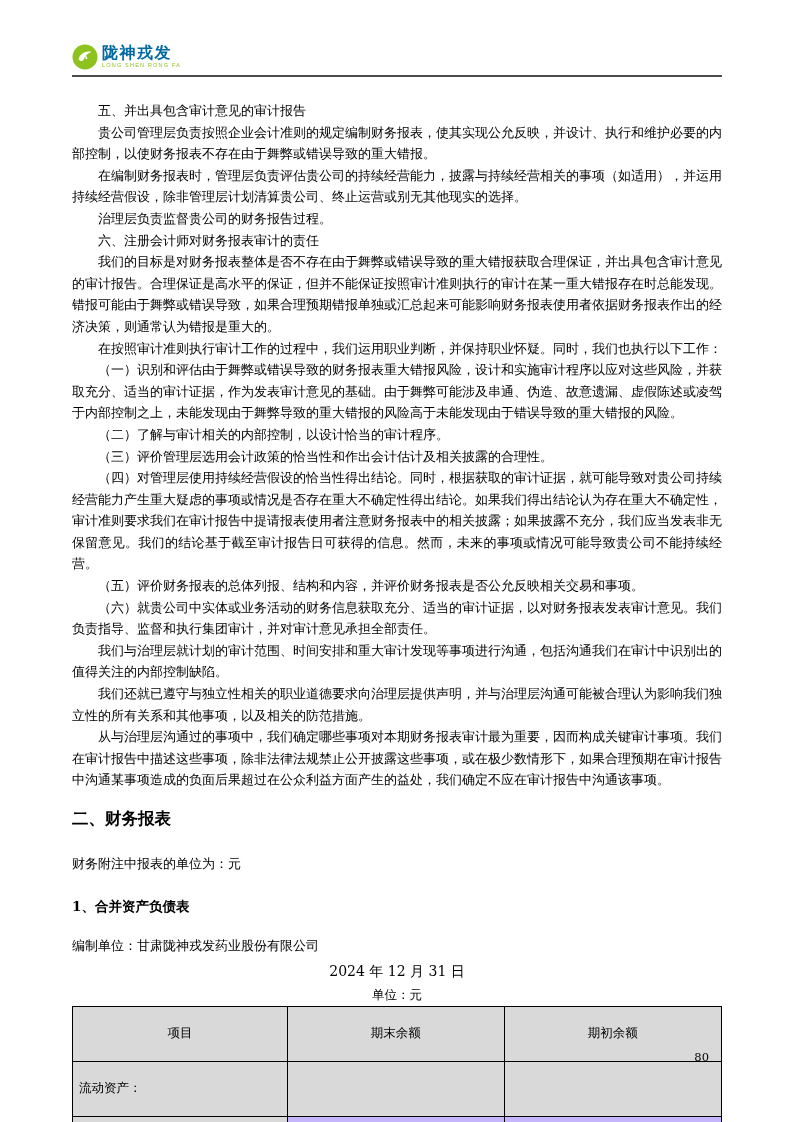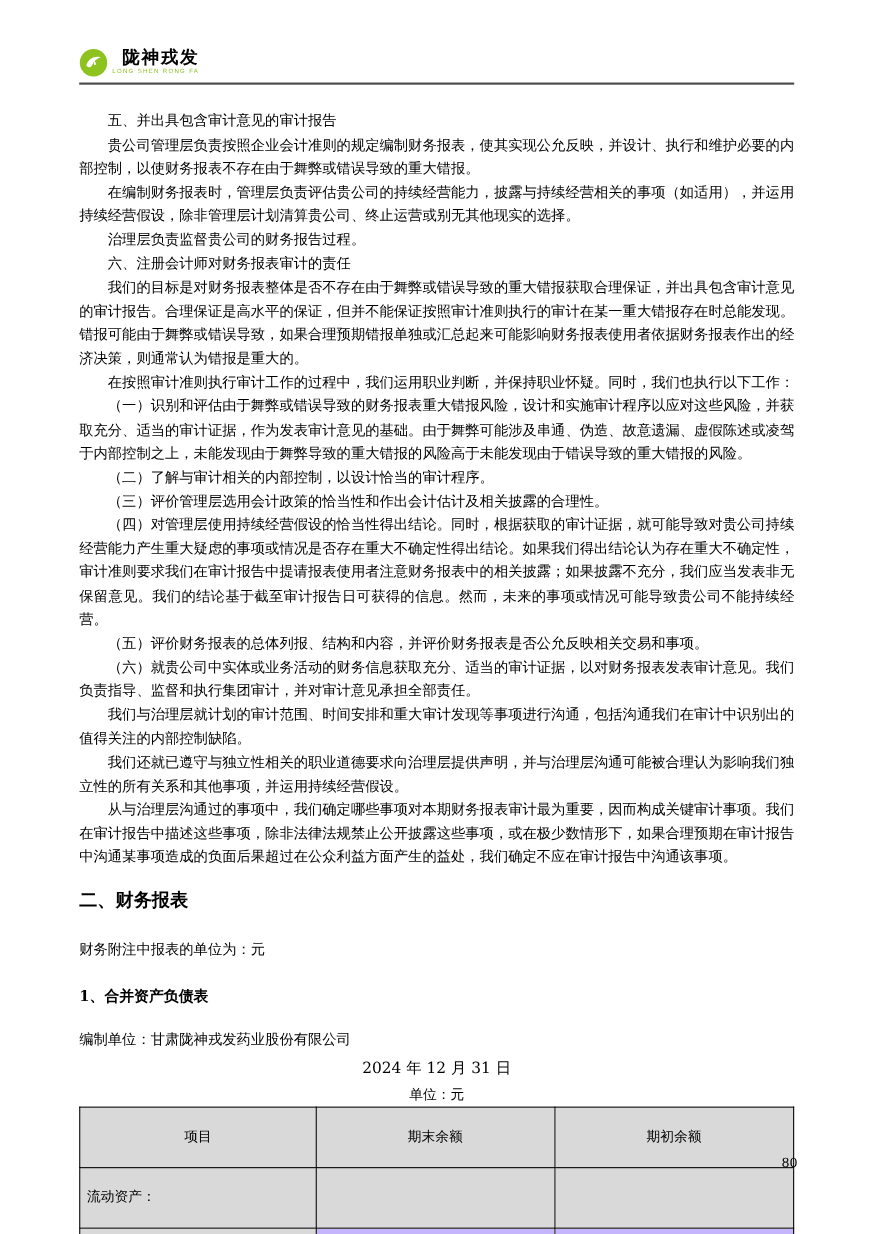--- a/index.html
+++ b/index.html
@@ -20,22 +20,21 @@
     align-items:flex-end;
     padding-bottom:5px;
     border-bottom:2.5px solid #4d4d4d;
   }
   .logo{display:flex;align-items:center;gap:4px;}
   .logo-icon{width:26px;height:26px;flex:0 0 auto;}
   .logo-texts{display:flex;flex-direction:column;line-height:1;}
   .logo-cn{
     font-family:"Liberation Sans","DejaVu Sans",sans-serif;
     font-weight:bold;font-size:16px;letter-spacing:1.5px;
-    color:#000000;
-    text-align:right;
+    color:#0369a1;
   }
   .logo-en{
     font-family:"Liberation Sans","DejaVu Sans",sans-serif;
     font-size:5.5px;letter-spacing:1.2px;color:#8dc21f;margin-top:2px;
   }
   .report-title{font-size:12.5px;line-height:1.2;padding-bottom:2px;}
   
   .content{padding:23px 71px 0 72px;}
   .para,.sec-heading{
     font-size:13px;line-height:21.6px;
@@ -64,21 +63,21 @@
     overflow:hidden;white-space:nowrap;
   }
   td.hcell{background:#d9d9d9;text-align:center;}
   td.lcell{background:#d9d9d9;text-align:left;}
   td.lcell.ind{padding-left:24px;font-weight:bold;}
   td.vcell{background:#c4b5fd;text-align:right;}
   td.vgray{background:#d9d9d9;}
   col.c1{width:33.1%;}col.c2{width:33.4%;}col.c3{width:33.5%;}
   
   .page-num{
-    position:absolute;right:68px;bottom:58px;
+    position:absolute;right:84px;bottom:58px;
     font-size:11.5px;
   }
 </style>
 </head>
 <body>
 
 <div class="page">
 
   <div class="page-header">
     <div class="logo">
@@ -104,21 +103,21 @@
     <p class="sec-heading">六、注册会计师对财务报表审计的责任</p>
     <p class="para">我们的目标是对财务报表整体是否不存在由于舞弊或错误导致的重大错报获取合理保证，并出具包含审计意见的审计报告。合理保证是高水平的保证，但并不能保证按照审计准则执行的审计在某一重大错报存在时总能发现。错报可能由于舞弊或错误导致，如果合理预期错报单独或汇总起来可能影响财务报表使用者依据财务报表作出的经济决策，则通常认为错报是重大的。</p>
     <p class="para">在按照审计准则执行审计工作的过程中，我们运用职业判断，并保持职业怀疑。同时，我们也执行以下工作：</p>
     <p class="para">（一）识别和评估由于舞弊或错误导致的财务报表重大错报风险，设计和实施审计程序以应对这些风险，并获取充分、适当的审计证据，作为发表审计意见的基础。由于舞弊可能涉及串通、伪造、故意遗漏、虚假陈述或凌驾于内部控制之上，未能发现由于舞弊导致的重大错报的风险高于未能发现由于错误导致的重大错报的风险。</p>
     <p class="para">（二）了解与审计相关的内部控制，以设计恰当的审计程序。</p>
     <p class="para">（三）评价管理层选用会计政策的恰当性和作出会计估计及相关披露的合理性。</p>
     <p class="para">（四）对管理层使用持续经营假设的恰当性得出结论。同时，根据获取的审计证据，就可能导致对贵公司持续经营能力产生重大疑虑的事项或情况是否存在重大不确定性得出结论。如果我们得出结论认为存在重大不确定性，审计准则要求我们在审计报告中提请报表使用者注意财务报表中的相关披露；如果披露不充分，我们应当发表非无保留意见。我们的结论基于截至审计报告日可获得的信息。然而，未来的事项或情况可能导致贵公司不能持续经营。</p>
     <p class="para">（五）评价财务报表的总体列报、结构和内容，并评价财务报表是否公允反映相关交易和事项。</p>
     <p class="para">（六）就贵公司中实体或业务活动的财务信息获取充分、适当的审计证据，以对财务报表发表审计意见。我们负责指导、监督和执行集团审计，并对审计意见承担全部责任。</p>
     <p class="para">我们与治理层就计划的审计范围、时间安排和重大审计发现等事项进行沟通，包括沟通我们在审计中识别出的值得关注的内部控制缺陷。</p>
-    <p class="para">我们还就已遵守与独立性相关的职业道德要求向治理层提供声明，并与治理层沟通可能被合理认为影响我们独立性的所有关系和其他事项，并运用持续经营假设。</p>
+    <p class="para">我们还就已遵守与独立性相关的职业道德要求向治理层提供声明，并与治理层沟通可能被合理认为影响我们独立性的所有关系和其他事项，以及相关的防范措施。</p>
     <p class="para">从与治理层沟通过的事项中，我们确定哪些事项对本期财务报表审计最为重要，因而构成关键审计事项。我们在审计报告中描述这些事项，除非法律法规禁止公开披露这些事项，或在极少数情形下，如果合理预期在审计报告中沟通某事项造成的负面后果超过在公众利益方面产生的益处，我们确定不应在审计报告中沟通该事项。</p>
 
     <p class="fin-heading">二、财务报表</p>
     <p class="unit-note">财务附注中报表的单位为：元</p>
     <p class="sub-heading">1、合并资产负债表</p>
     <p class="prepared">编制单位：甘肃陇神戎发药业股份有限公司</p>
     <p class="date-line">2024 年 12 月 31 日</p>
     <p class="unit-line">单位：元</p>
 
     <table class="bs">

